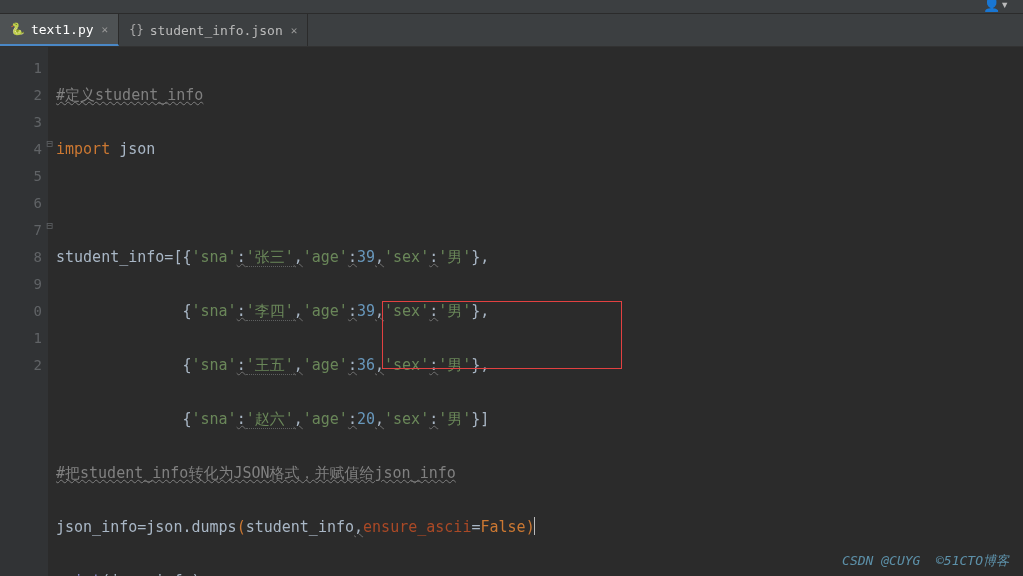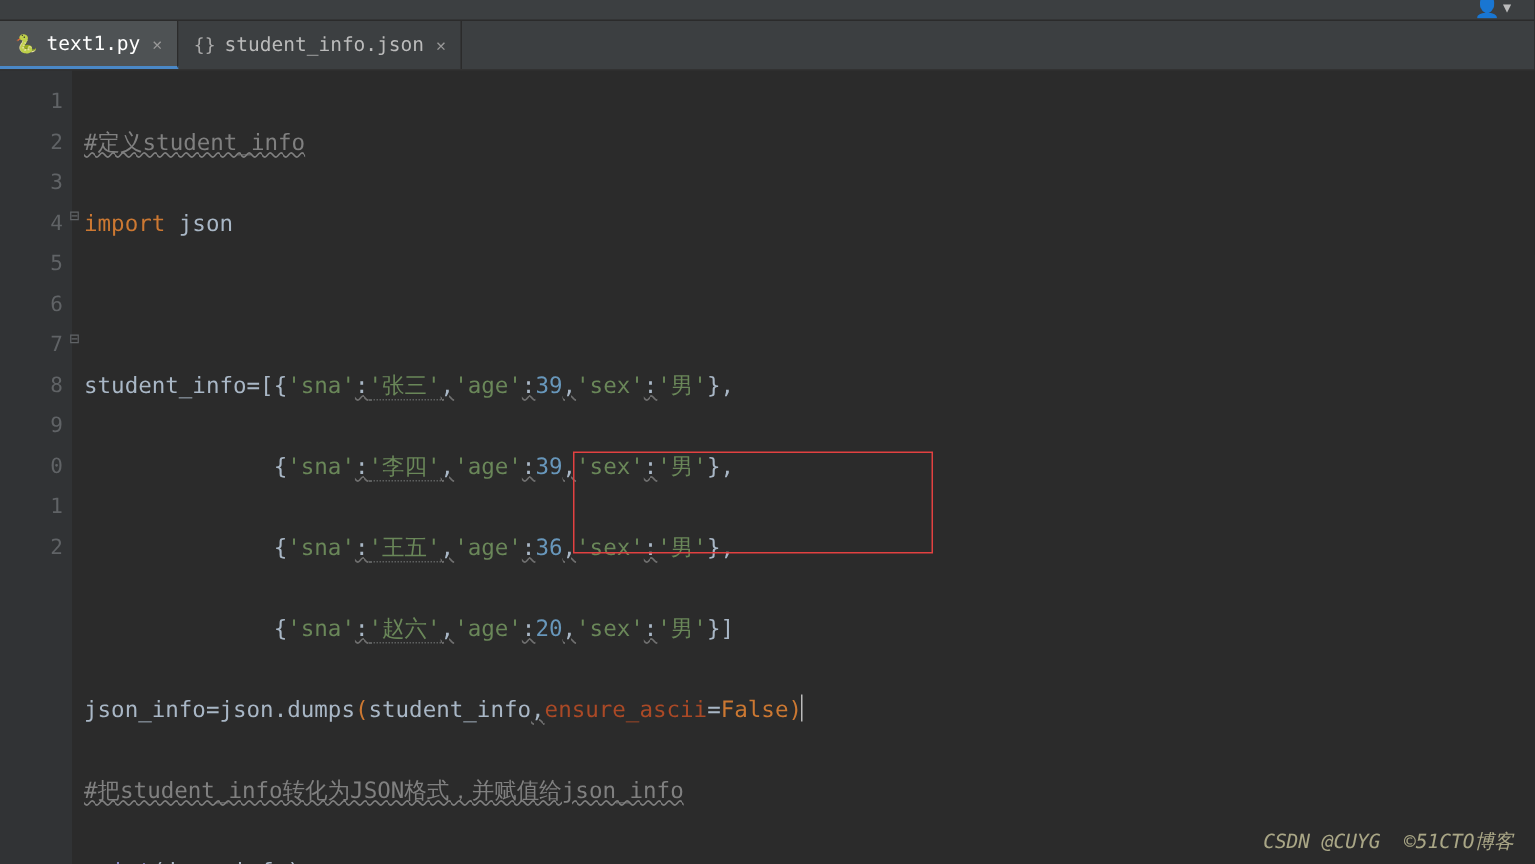--- a/index.html
+++ b/index.html
@@ -131,21 +131,21 @@
     font-style: italic;
     font-weight: bold;
     font-size: 19px;
     letter-spacing: 1px;
     pointer-events: none;
   }
   .watermark {
     position: absolute;
     right: 14px;
     bottom: 6px;
-    color: #fef9c3;
+    color: #7dd3fc;
     font-size: 13px;
     opacity: 0.6;
     font-style: italic;
   }
 </style>
 </head>
 <body>
 
 <div class="top-bar">
   <span class="user-icon">👤▾</span>
@@ -183,22 +183,22 @@
   </div>
 
   <div class="code">
 <span class="code-line"><span class="cmt wavy">#定义student_info</span></span>
 <span class="code-line"><span class="kw">import </span><span>json</span></span>
 <span class="code-line"></span>
 <span class="code-line"><span>student_info=[{</span><span class="str">'sna'</span><span class="wavy2">:</span><span class="str typo">'张三'</span><span class="wavy2">,</span><span class="str">'age'</span><span class="wavy2">:</span><span class="num">39</span><span class="wavy2">,</span><span class="str">'sex'</span><span class="wavy2">:</span><span class="str">'男'</span>},</span>
 <span class="code-line"><span>              {</span><span class="str">'sna'</span><span class="wavy2">:</span><span class="str typo">'李四'</span><span class="wavy2">,</span><span class="str">'age'</span><span class="wavy2">:</span><span class="num">39</span><span class="wavy2">,</span><span class="str">'sex'</span><span class="wavy2">:</span><span class="str">'男'</span>},</span>
 <span class="code-line"><span>              {</span><span class="str">'sna'</span><span class="wavy2">:</span><span class="str typo">'王五'</span><span class="wavy2">,</span><span class="str">'age'</span><span class="wavy2">:</span><span class="num">36</span><span class="wavy2">,</span><span class="str">'sex'</span><span class="wavy2">:</span><span class="str">'男'</span>},</span>
 <span class="code-line"><span>              {</span><span class="str">'sna'</span><span class="wavy2">:</span><span class="str typo">'赵六'</span><span class="wavy2">,</span><span class="str">'age'</span><span class="wavy2">:</span><span class="num">20</span><span class="wavy2">,</span><span class="str">'sex'</span><span class="wavy2">:</span><span class="str">'男'</span>}]</span>
+<span class="code-line"><span class="cmt wavy">#把student_info转化为JSON格式，并赋值给json_info</span></span>
 <span class="code-line"><span>json_info</span><span>=</span><span>json</span><span>.</span><span>dumps</span><span style="color:#cc7832">(</span><span>student_info</span><span class="wavy2">,</span><span class="param-name">ensure_ascii</span>=<span class="builtin-val">False</span><span style="color:#cc7832">)</span><span class="caret"></span></span>
-<span class="code-line"><span class="cmt wavy">#把student_info转化为JSON格式，并赋值给json_info</span></span>
 <span class="code-line"><span class="fn-builtin">print</span>(json_info)</span>
 
 
   </div>
 
   <div class="annotation-box"></div>
 
   <div class="watermark">
     <span>CSDN @CUYG</span>&nbsp;&nbsp;<span>©51CTO博客</span>
   </div>

